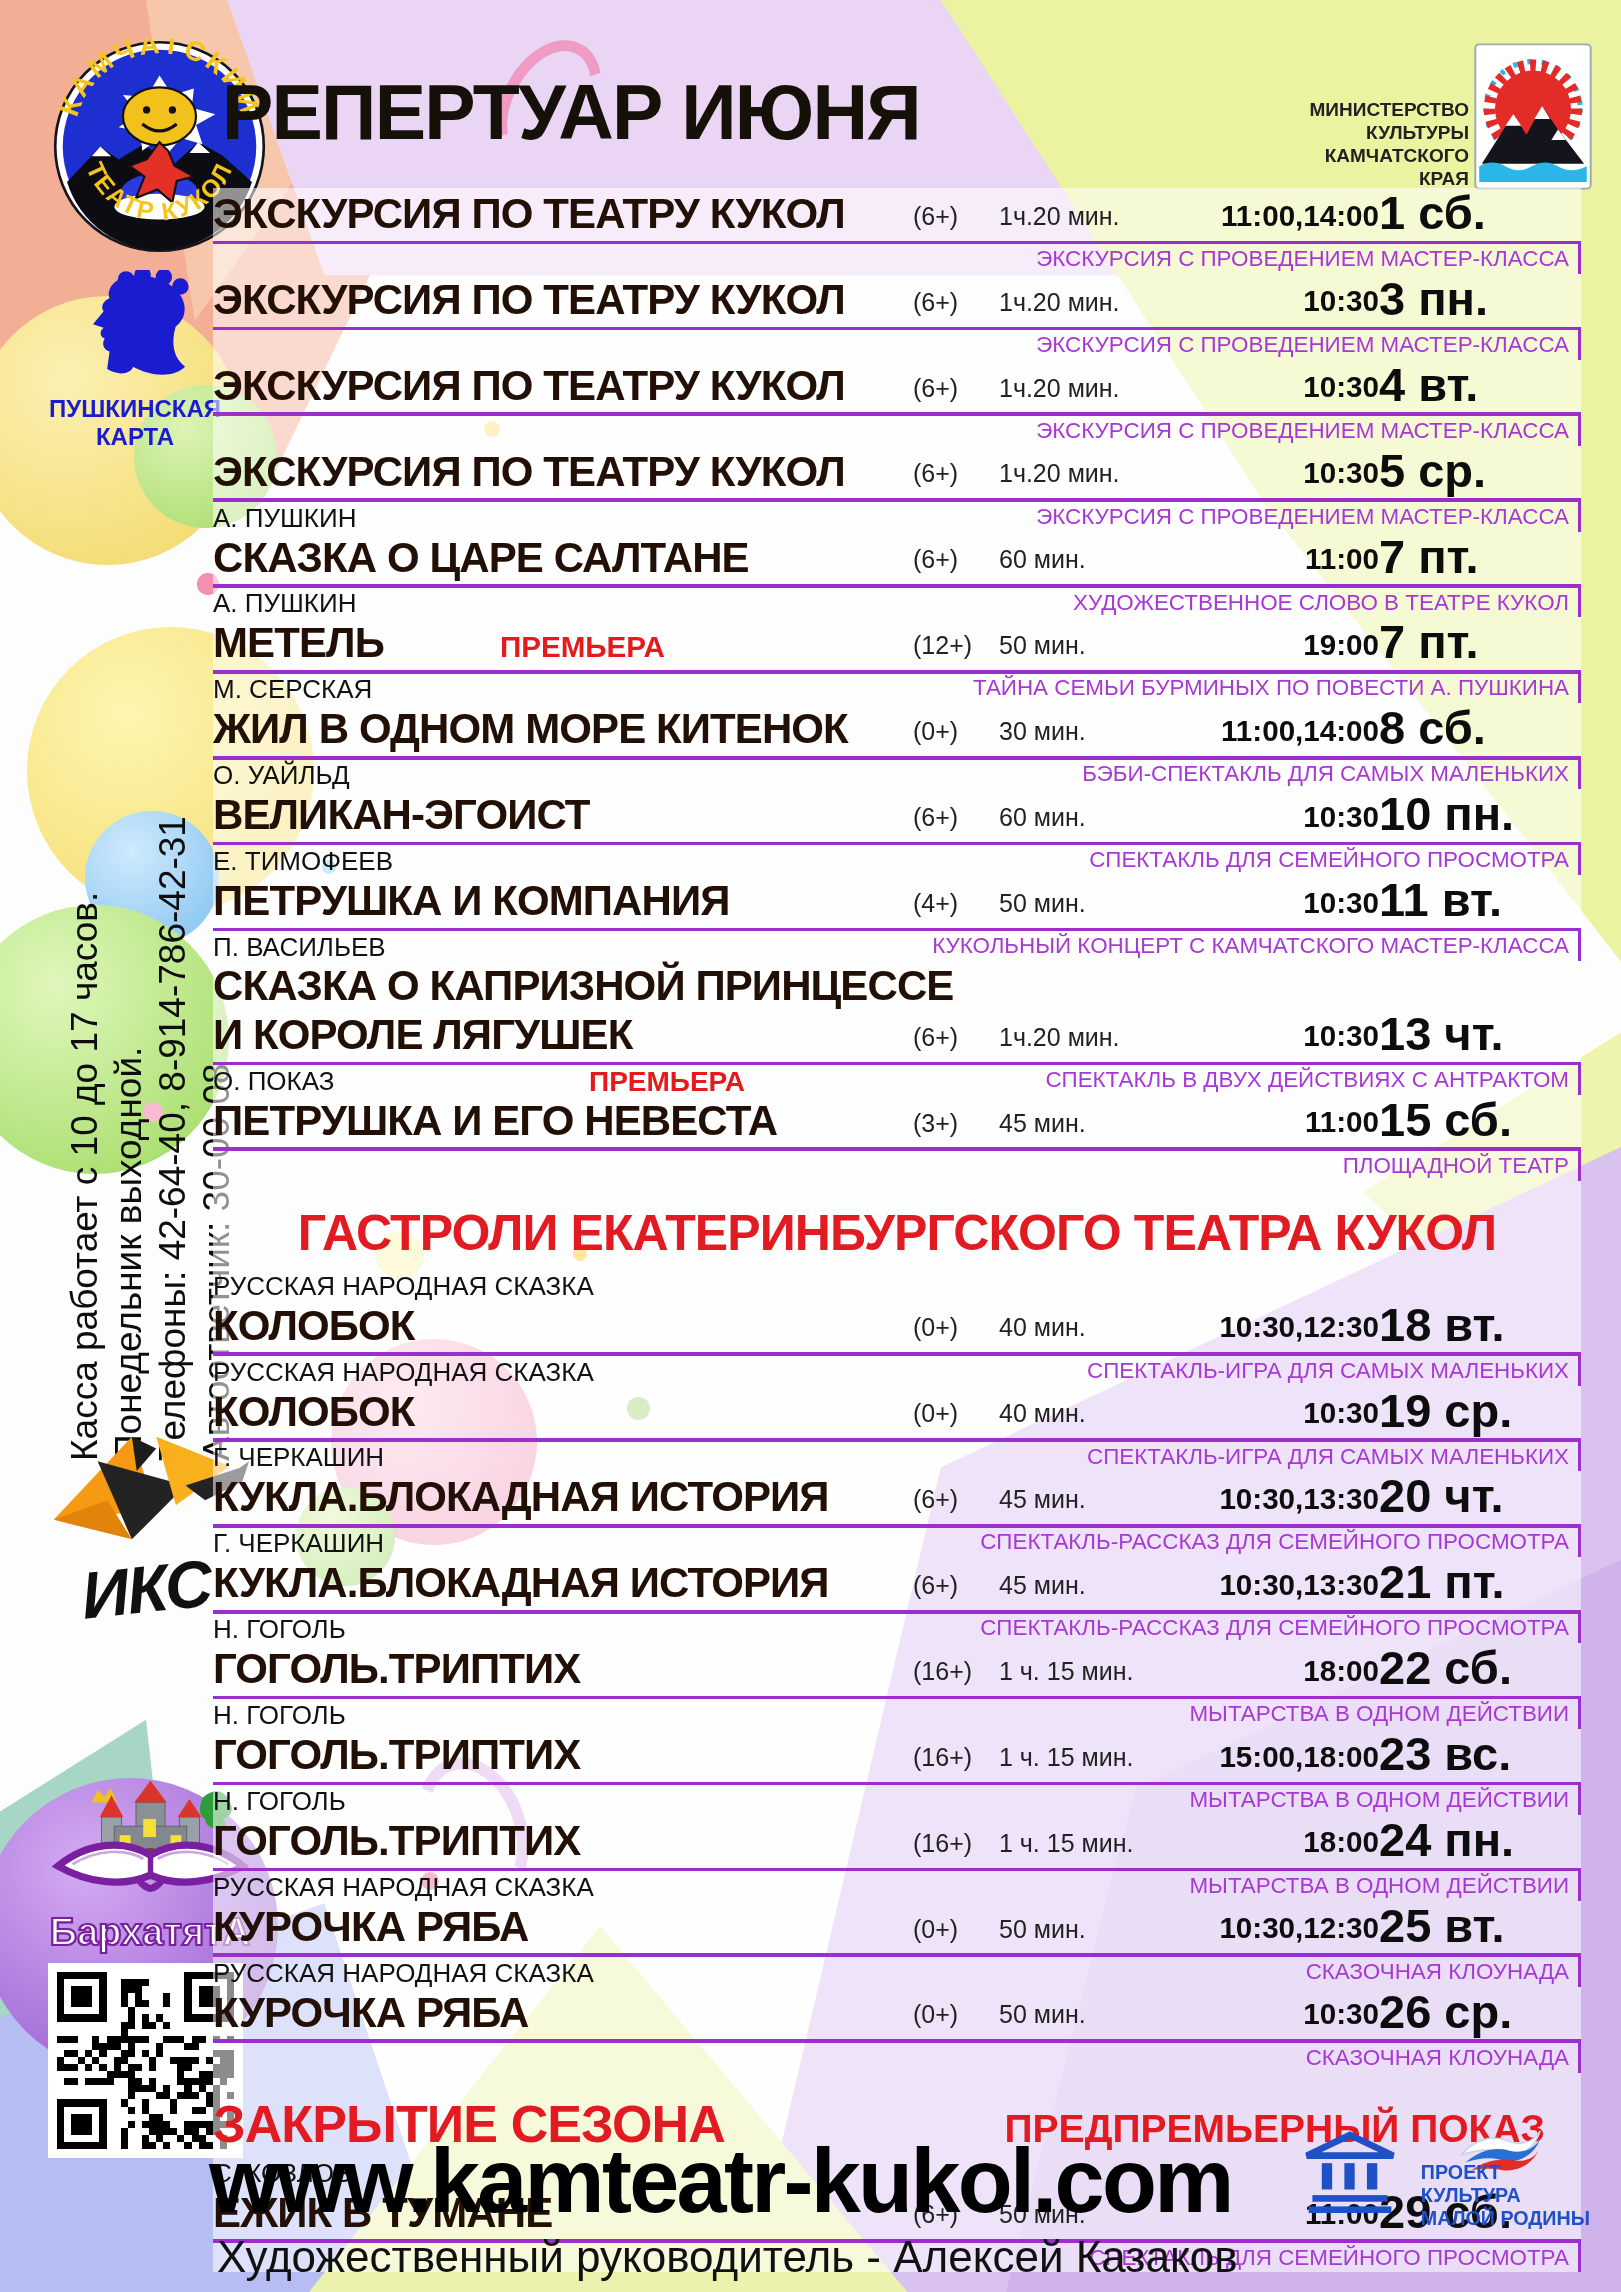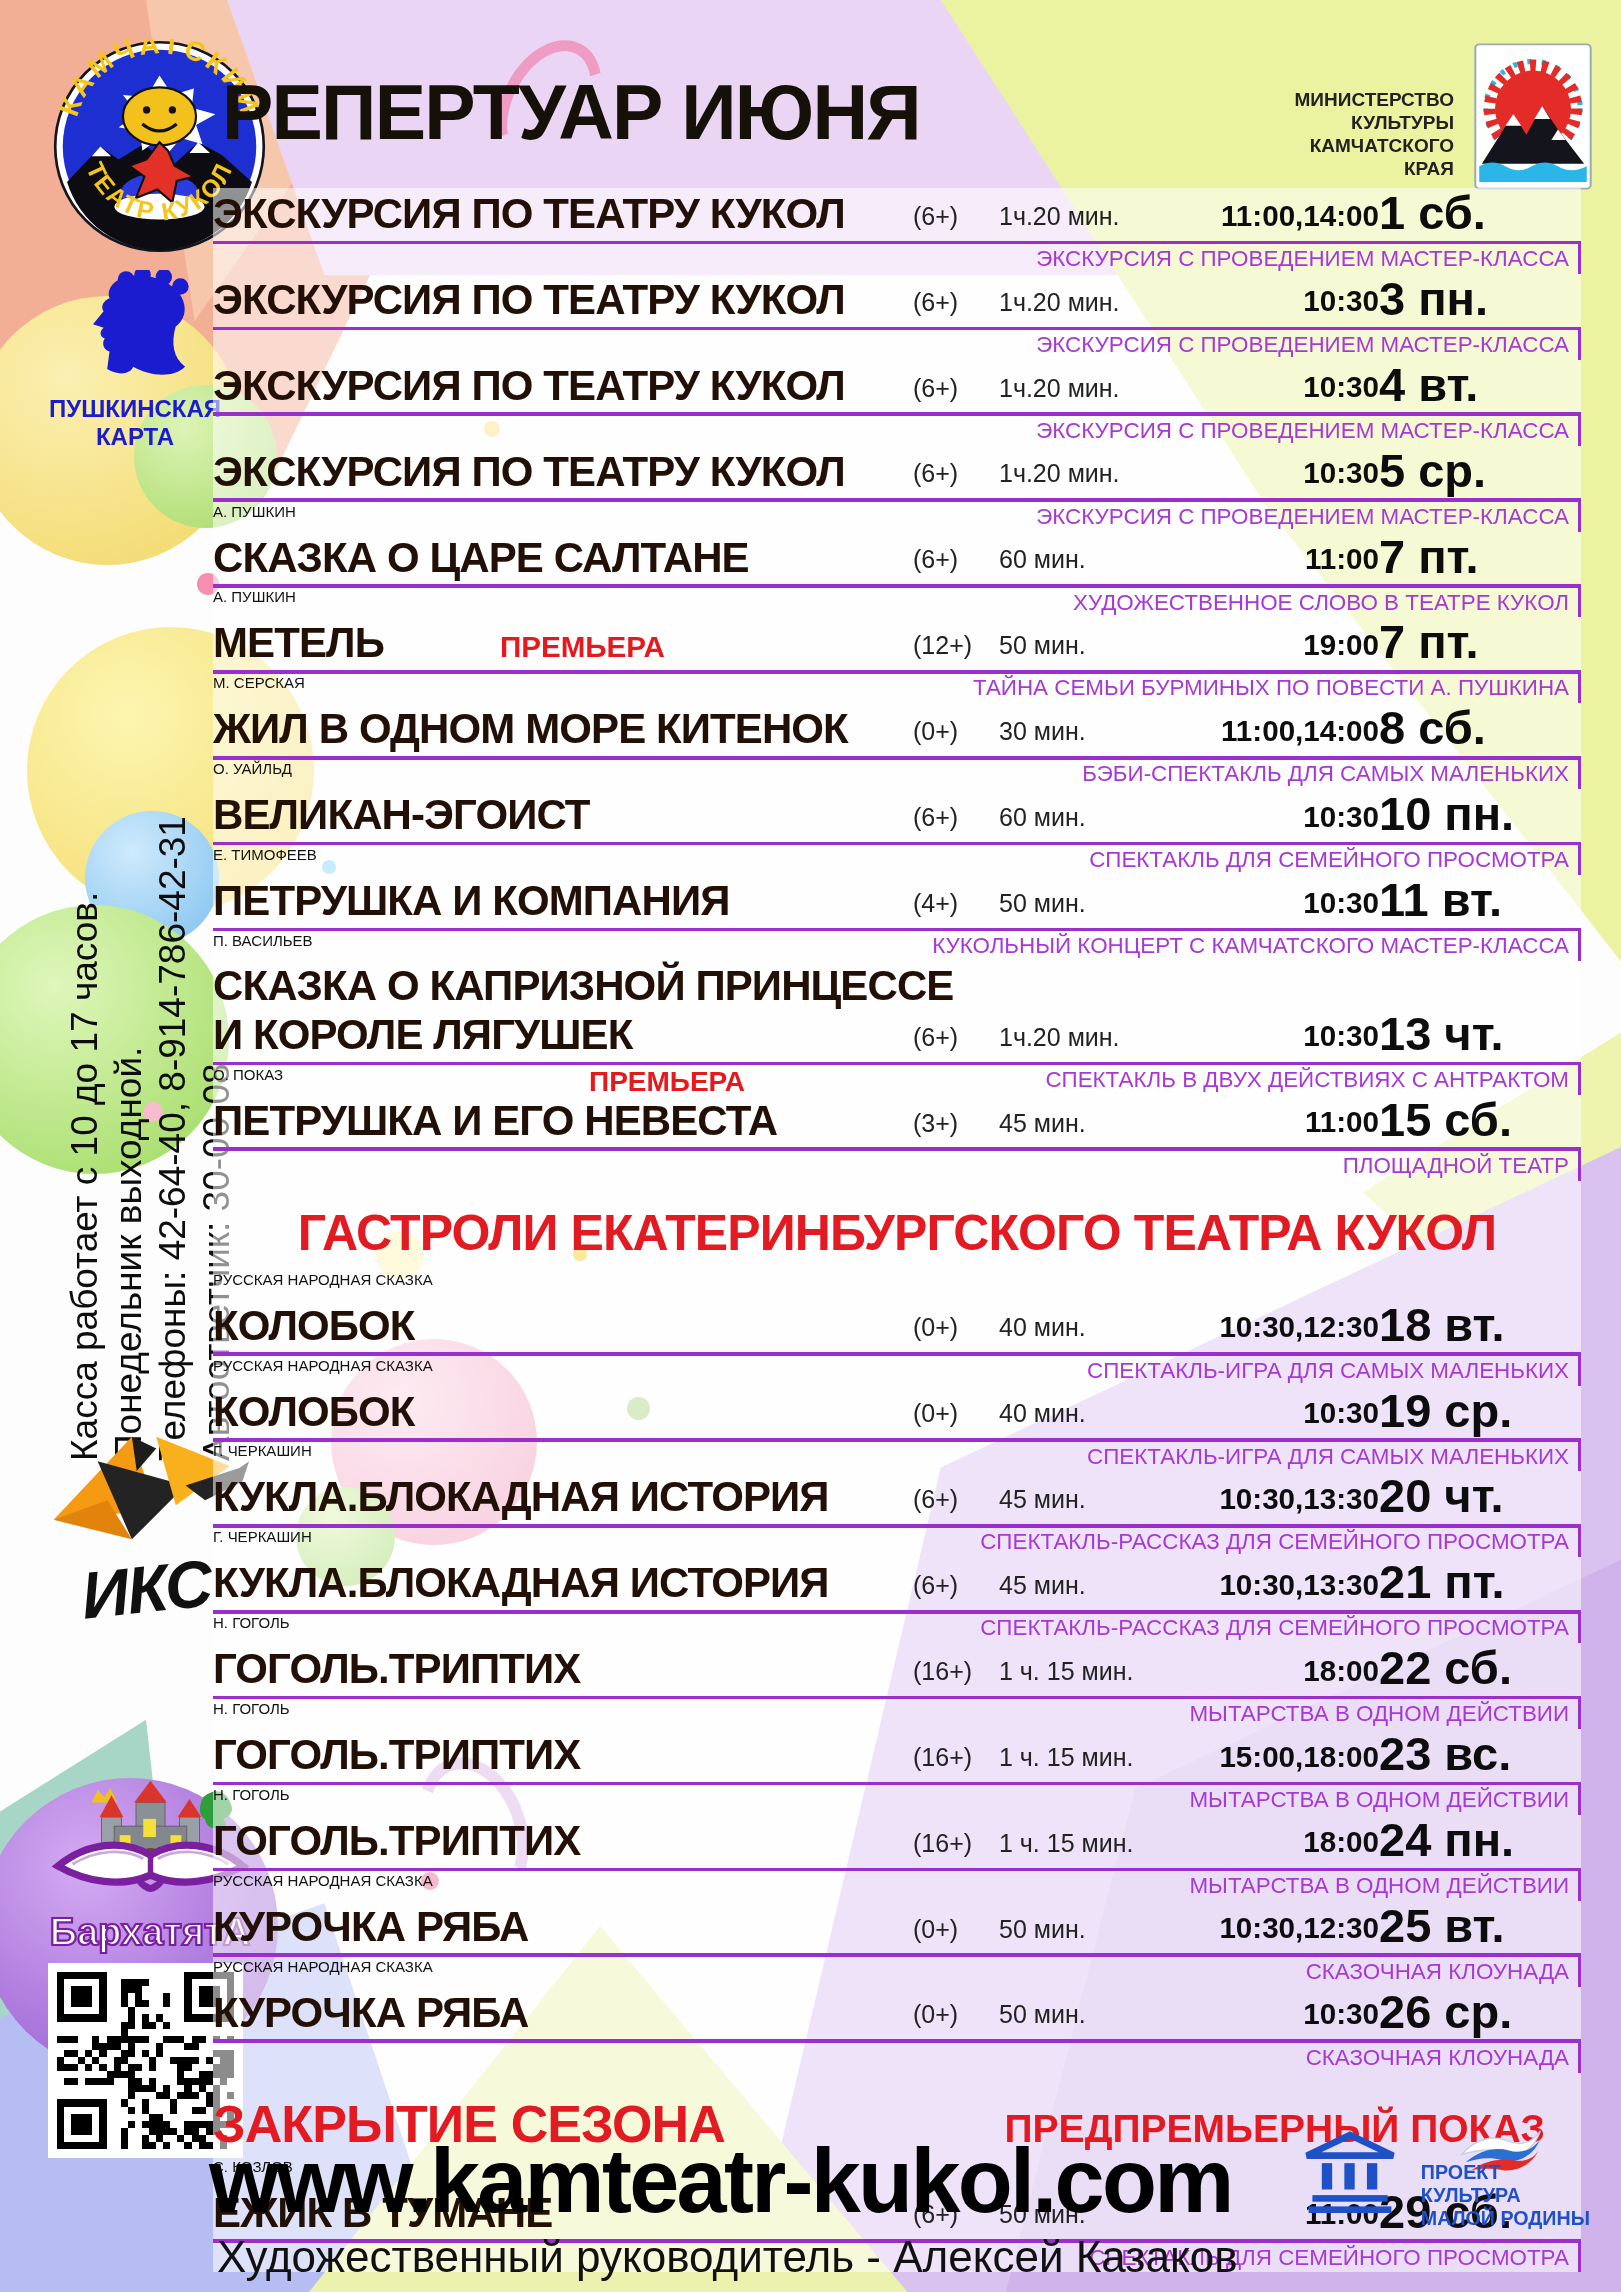--- a/index.html
+++ b/index.html
@@ -7,21 +7,21 @@
           background:#fdfdfd;font-family:"Liberation Sans",sans-serif;}
   
   .shape{position:absolute;inset:0;}
   .balloon{position:absolute;border-radius:50%;}
   .dot{position:absolute;border-radius:50%;}
   .ribbon{position:absolute;border-radius:50%;}
   
   .logo-theater{position:absolute;left:52px;top:39px;width:215px;height:215px;}
   .page-title{position:absolute;left:222px;top:68px;font-size:77px;font-weight:bold;
               color:#151008;letter-spacing:-1.8px;white-space:nowrap;}
-  .ministry{position:absolute;right:30px;top:43px;display:flex;align-items:center;gap:20px;}
+  .ministry{position:absolute;right:30px;top:43px;display:flex;align-items:flex-end;gap:5px;}
   .ministry-text{margin-top:34px;text-align:right;font-size:19px;font-weight:bold;color:#222;line-height:23px;}
   .ministry-text span{display:block;}
   
   .pushkin{position:absolute;left:41px;top:270px;width:188px;text-align:center;}
   .pushkin-label{margin-top:3.6px;font-size:24px;font-weight:bold;color:#1b1bd0;line-height:28px;}
   .pushkin-label span{display:block;}
   .box-office{position:absolute;left:63px;top:494px;height:967px;
               writing-mode:vertical-rl;transform:rotate(180deg);
               font-size:37px;color:#0d0d0d;line-height:44px;white-space:nowrap;}
   .box-office span{display:block;}
@@ -31,21 +31,21 @@
   .barhatyata{position:absolute;left:38px;top:1779px;width:224px;text-align:center;}
   .barhatyata-label{font-size:38px;font-weight:bold;color:#fff;
       -webkit-text-stroke:2.2px #7a1fa0;text-shadow:0 0 1.8px #7a1fa0;margin-top:-7.2px;}
   .qr-wrap{position:absolute;left:48px;top:1963px;width:195px;height:195px;background:#fff;
            padding:9px;box-sizing:border-box;}
   
   .schedule{position:absolute;left:213px;top:188px;width:1368px;background:rgba(255,255,255,0.55);}
   .show{position:relative;}
   .meta-line{position:relative;display:flex;align-items:baseline;height:29px;}
   .show + .show .meta-line{margin-top:-29px;}
-  .author{font-size:15px;color:#111;white-space:nowrap;}
+  .author{font-size:26px;color:#111;white-space:nowrap;}
   .premiere{color:#e51a1d;font-weight:bold;white-space:nowrap;}
   .premiere-author{position:absolute;left:376px;font-size:28px;}
   .premiere-title{font-size:29.6px;margin-left:116px;}
   .title-row{display:flex;align-items:flex-end;}
   .title-block{flex:1;min-width:0;}
   .tl1{display:flex;align-items:baseline;}
   .title,.tl2{font-size:42px;line-height:49px;font-weight:bold;color:#221006;
               letter-spacing:-0.9px;white-space:nowrap;}
   .age{width:86px;font-size:25px;color:#222;padding-bottom:7.2px;white-space:nowrap;}
   .dur{width:161px;font-size:25px;color:#222;padding-bottom:7.2px;white-space:nowrap;}

